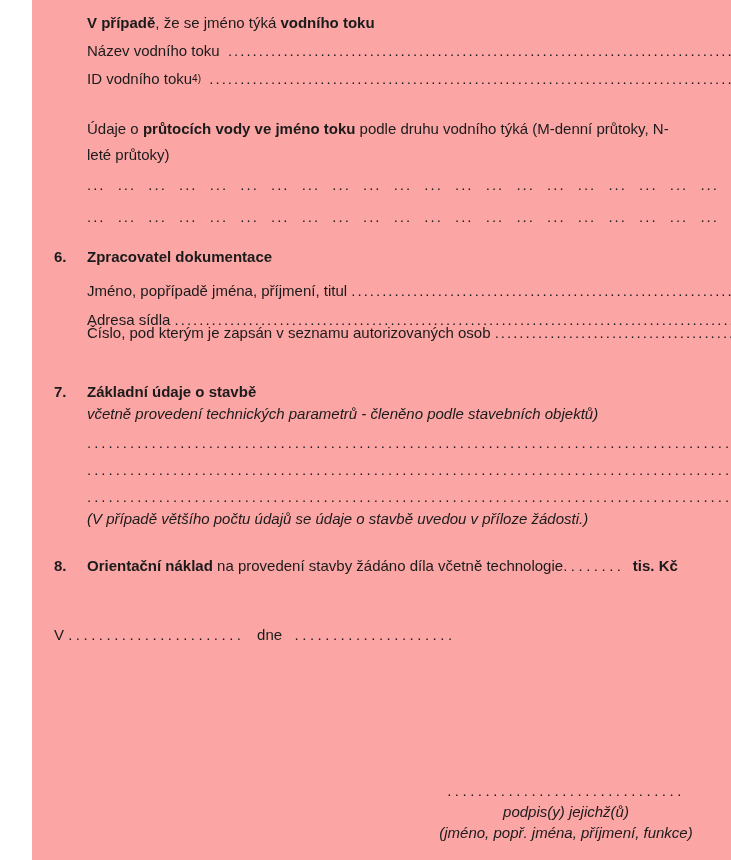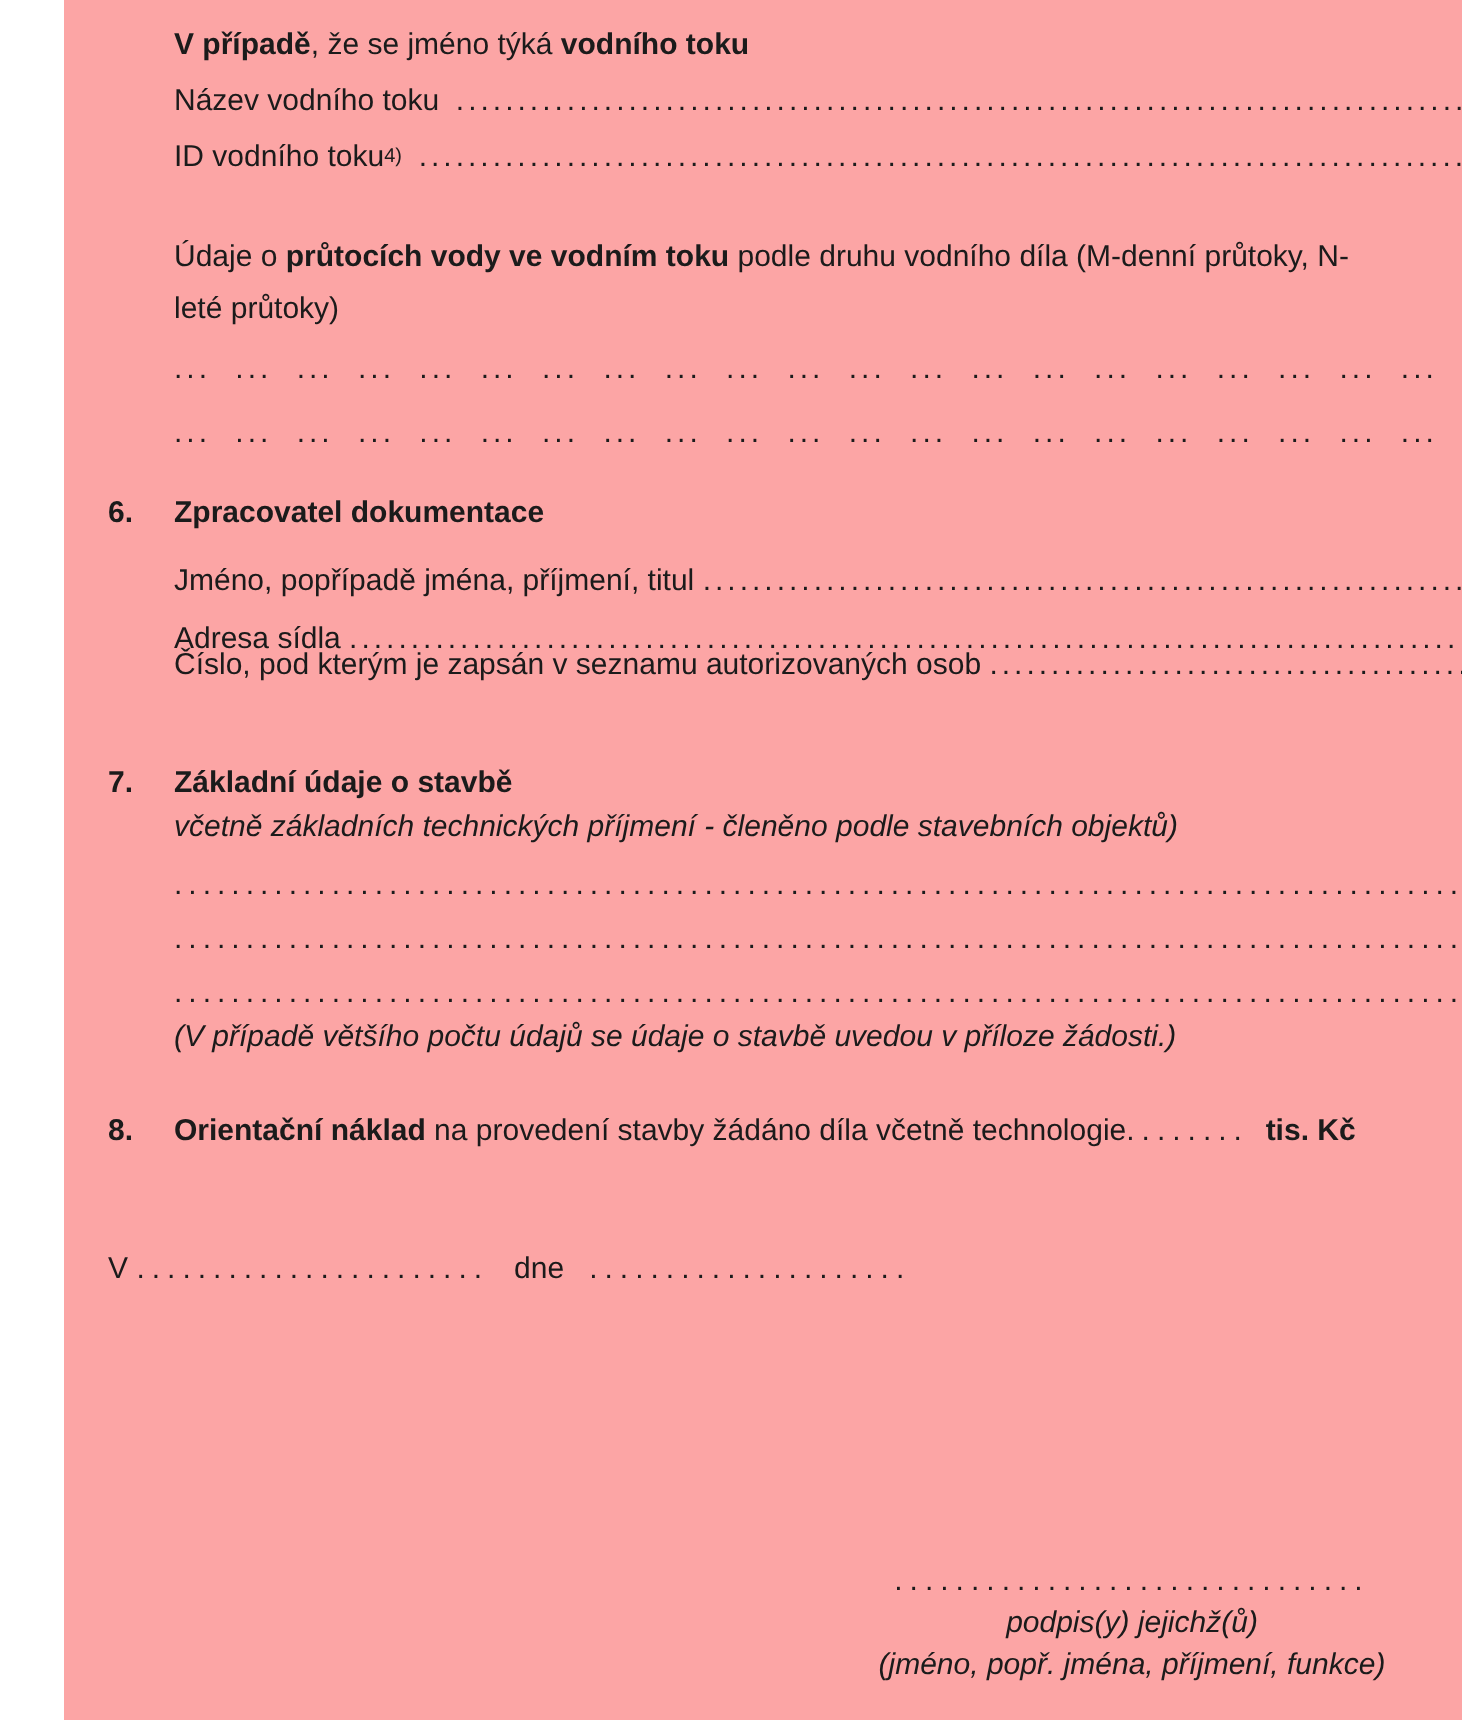--- a/index.html
+++ b/index.html
@@ -75,21 +75,21 @@
     <div class="block" data-block="intro">
       <div class="line"><span class="b ">V případě</span><span class="">, že se jméno týká </span><span class="b ">vodního toku</span></div>
     </div>
     <div class="block" data-block="nazev">
       <div class="line"><span class="">Název vodního toku  </span><span class="fill fill-field">....................................................................................................................................................................................................................................................................................................................................................................................................................................................................................................................................................................................................................................................................................................................................................................................................................................................................................................................................</span></div>
     </div>
     <div class="block" data-block="id-toku">
       <div class="line"><span class="">ID vodního toku</span><span class="sup ">4)</span><span class="">  </span><span class="fill fill-field">....................................................................................................................................................................................................................................................................................................................................................................................................................................................................................................................................................................................................................................................................................................................................................................................................................................................................................................................................</span></div>
     </div>
     <div class="block" data-block="prutoky">
-      <div class="line"><span class="">Údaje o </span><span class="b ">průtocích vody ve vodním toku</span><span class=""> podle druhu vodního díla (M-denní průtoky, N-</span></div>
+      <div class="line"><span class="">Údaje o </span><span class="b ">průtocích vody ve jméno toku</span><span class=""> podle druhu vodního týká (M-denní průtoky, N-</span></div>
       <div class="line"><span class="">leté průtoky)</span></div>
     </div>
     <div class="block" data-block="dots-a">
       <div class="line"><span class="fill fill-grouped">... ... ... ... ... ... ... ... ... ... ... ... ... ... ... ... ... ... ... ... ... ... ... ... ... ... ... ... ... ... ... ... ... ... ... ... ... ... ... ... ... ... ... ... ... ... ... ... ... ... ... ... ... ... ... ... ... ... ... ... ... ... ... ... ... ... ... ... ... ... ... ... ... ... ... ... ... ... ... ... ... ... ... ... ... ... ... ... ... ... ... ... ... ... ... ... ... ... ... ... ... ... ... ... ... ... ... ... ... ... ... ... ... ... ... ... ... ... ... ... ... ... ... ... ... ... ... ... ... ... ... ... ... ... ... ... ... ... ... ... ... ... ... ... ... ... ... ... ... ... ... ... ... ... ... ... ... ... ... ... ... ... ... ... ... ... ... ... ... ... ... ... ... ... ... ... ... ... ... ... ... ... ... ... ... ... ... ... ... ... ... ... ... ... ... ... ... ... ... ... ... ... ... ... ... ... ... ... ... ... ... ... ... ... ... ... ... ... ... ... ... ... ... ... ... </span></div>
     </div>
     <div class="block" data-block="dots-b">
       <div class="line"><span class="fill fill-grouped">... ... ... ... ... ... ... ... ... ... ... ... ... ... ... ... ... ... ... ... ... ... ... ... ... ... ... ... ... ... ... ... ... ... ... ... ... ... ... ... ... ... ... ... ... ... ... ... ... ... ... ... ... ... ... ... ... ... ... ... ... ... ... ... ... ... ... ... ... ... ... ... ... ... ... ... ... ... ... ... ... ... ... ... ... ... ... ... ... ... ... ... ... ... ... ... ... ... ... ... ... ... ... ... ... ... ... ... ... ... ... ... ... ... ... ... ... ... ... ... ... ... ... ... ... ... ... ... ... ... ... ... ... ... ... ... ... ... ... ... ... ... ... ... ... ... ... ... ... ... ... ... ... ... ... ... ... ... ... ... ... ... ... ... ... ... ... ... ... ... ... ... ... ... ... ... ... ... ... ... ... ... ... ... ... ... ... ... ... ... ... ... ... ... ... ... ... ... ... ... ... ... ... ... ... ... ... ... ... ... ... ... ... ... ... ... ... ... ... ... ... ... ... ... ... </span></div>
     </div>
     <div class="block" data-block="sec6">
       <span class="num">6.</span>
@@ -100,21 +100,21 @@
     </div>
     <div class="block" data-block="adresa">
       <div class="line"><span class="">Adresa sídla </span><span class="fill fill-field">....................................................................................................................................................................................................................................................................................................................................................................................................................................................................................................................................................................................................................................................................................................................................................................................................................................................................................................................................</span></div>
     </div>
     <div class="block" data-block="cislo">
       <div class="line"><span class="">Číslo, pod kterým je zapsán v seznamu autorizovaných osob </span><span class="fill fill-field">....................................................................................................................................................................................................................................................................................................................................................................................................................................................................................................................................................................................................................................................................................................................................................................................................................................................................................................................................</span></div>
     </div>
     <div class="block" data-block="sec7">
       <span class="num">7.</span>
       <div class="line"><span class="b ">Základní údaje o stavbě </span></div>
-      <div class="line"><span class="i ">včetně základních technických příjmení - členěno podle stavebních objektů)</span></div>
+      <div class="line"><span class="i ">včetně provedení technických parametrů - členěno podle stavebních objektů)</span></div>
     </div>
     <div class="block" data-block="dots7a">
       <div class="line"><span class="fill fill-line7">....................................................................................................................................................................................................................................................................................................................................................................................................................................................................................................................................................................................................................................................................................................................................................................................................................................................................................................................................</span></div>
     </div>
     <div class="block" data-block="dots7b">
       <div class="line"><span class="fill fill-line7">....................................................................................................................................................................................................................................................................................................................................................................................................................................................................................................................................................................................................................................................................................................................................................................................................................................................................................................................................</span></div>
     </div>
     <div class="block" data-block="dots7c">
       <div class="line"><span class="fill fill-line7">....................................................................................................................................................................................................................................................................................................................................................................................................................................................................................................................................................................................................................................................................................................................................................................................................................................................................................................................................</span></div>
     </div>

